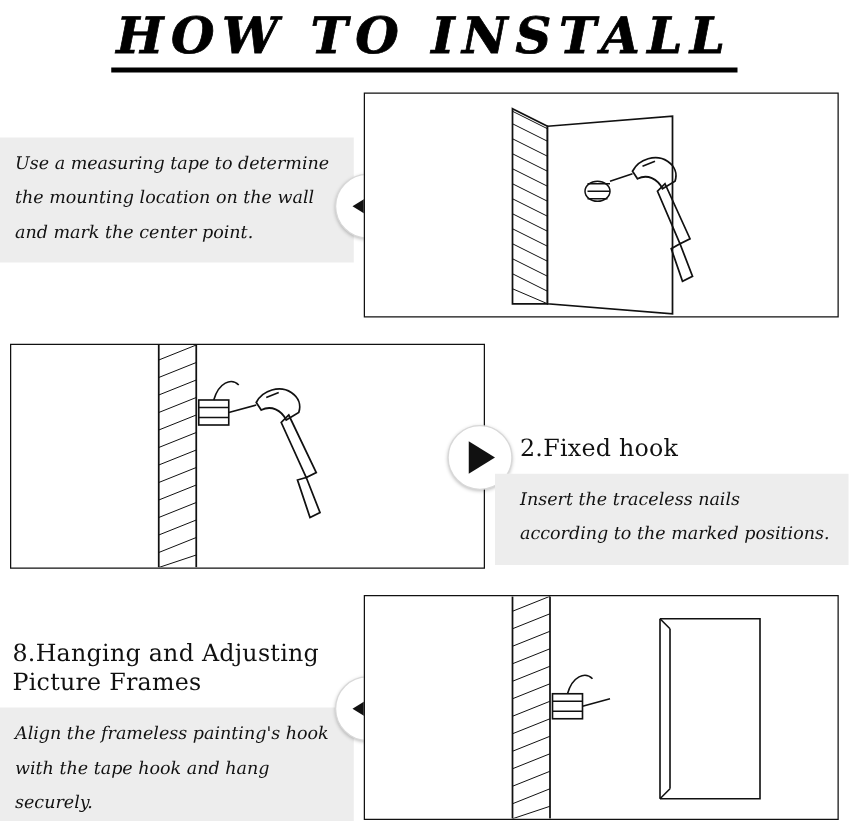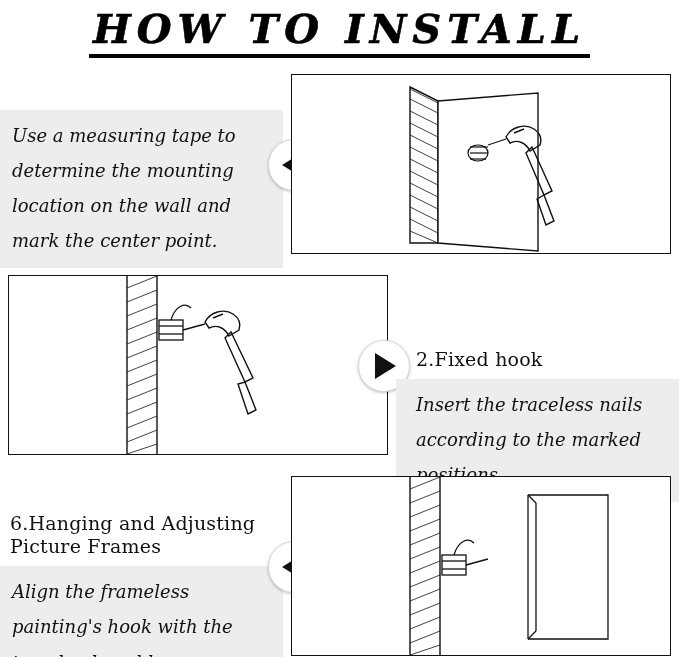--- a/index.html
+++ b/index.html
@@ -79,21 +79,21 @@
     padding: 0 10px;
     line-height: 1.22;
     letter-spacing: 0.2px;
   }
   .tb-right .step-heading { padding-left: 20px; }
 
   .step-body {
     background: #ededed;
     font-family: "DejaVu Serif", serif;
     font-style: italic;
-    font-size: 18px;
+    font-size: 14px;
     line-height: 1.95;
     color: #111;
     padding: 8px 12px 10px 12px;
     box-sizing: border-box;
   }
   .tb-right .step-body { padding-left: 20px; }
 
   
   .arrow-btn {
     position: absolute;
@@ -231,21 +231,21 @@
   <div class="textblock tb-right">
     <div class="step-heading">2.Fixed hook</div>
     <div class="step-body">Insert the traceless nails according to the marked positions.</div>
   </div>
 
 </div>
 
 <div class="step" id="step3">
 
   <div class="textblock tb-left">
-    <div class="step-heading">6.Hanging and Adjusting Picture Frames</div>
+    <div class="step-heading">8.Hanging and Adjusting Picture Frames</div>
     <div class="step-body">Align the frameless painting's hook with the tape hook and hang securely.</div>
   </div>
 
   <div class="arrow-btn" id="arrow3">
     <span class="tri tri-left"></span>
   </div>
 
   <div class="panel panel-right">
     <svg width="378" height="178" viewBox="0 0 378 178">
       <g fill="none" stroke="#111" stroke-width="1.4">

